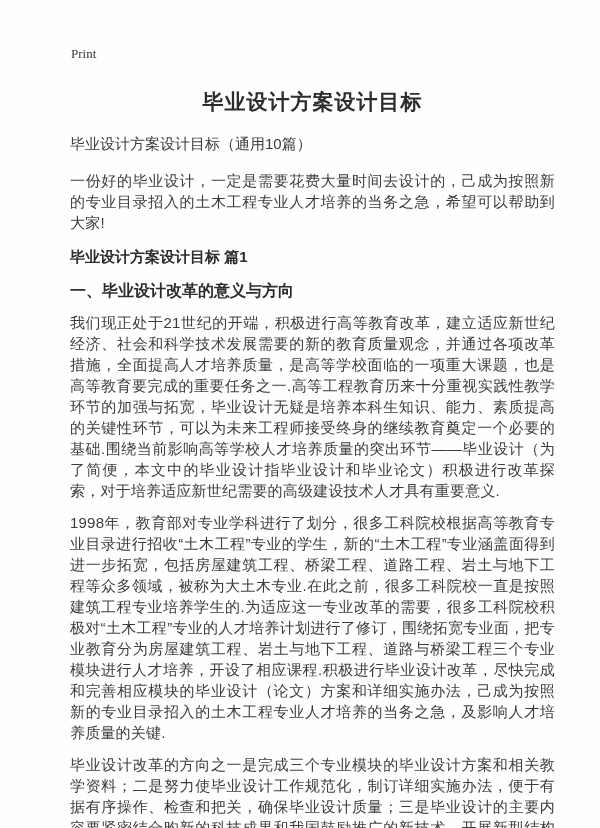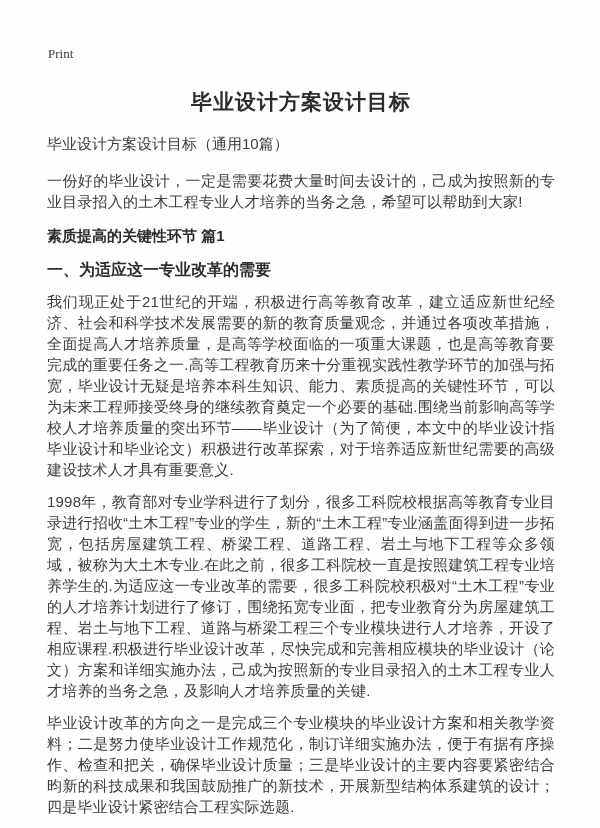--- a/index.html
+++ b/index.html
@@ -11,21 +11,21 @@
     width: 600px;
     height: 828px;
     overflow: hidden;
     font-family: "Liberation Sans", sans-serif;
     color: #3c3c3c;
   }
   .page {
     box-sizing: border-box;
     width: 600px;
     height: 828px;
-    padding: 44px 45px 0 47px;
+    padding: 44px 45px 0 70px;
     background: #fefefe;
   }
   .print-link {
     display: inline-block;
     font-family: "Liberation Serif", serif;
     font-size: 13px;
     color: #3a3a3a;
     text-decoration: none;
     margin: 0 0 2px 1px;
     cursor: pointer;
@@ -73,23 +73,23 @@
 <div class="page">
 
   <a class="print-link">Print</a>
 
   <h1 class="doc-title">毕业设计方案设计目标</h1>
 
   <p class="doc-subtitle">毕业设计方案设计目标（通用10篇）</p>
 
   <p class="body-para">一份好的毕业设计，一定是需要花费大量时间去设计的，己成为按照新的专业目录招入的土木工程专业人才培养的当务之急，希望可以帮助到大家!</p>
 
-  <h2 class="article-heading">素质提高的关键性环节 篇1</h2>
+  <h2 class="article-heading">毕业设计方案设计目标 篇1</h2>
 
-  <h3 class="section-heading">一、为适应这一专业改革的需要</h3>
+  <h3 class="section-heading">一、毕业设计改革的意义与方向</h3>
 
   <p class="body-para">我们现正处于21世纪的开端，积极进行高等教育改革，建立适应新世纪经济、社会和科学技术发展需要的新的教育质量观念，并通过各项改革措施，全面提高人才培养质量，是高等学校面临的一项重大课题，也是高等教育要完成的重要任务之一.高等工程教育历来十分重视实践性教学环节的加强与拓宽，毕业设计无疑是培养本科生知识、能力、素质提高的关键性环节，可以为未来工程师接受终身的继续教育奠定一个必要的基础.围绕当前影响高等学校人才培养质量的突出环节——毕业设计（为了简便，本文中的毕业设计指毕业设计和毕业论文）积极进行改革探索，对于培养适应新世纪需要的高级建设技术人才具有重要意义.</p>
 
   <p class="body-para">1998年，教育部对专业学科进行了划分，很多工科院校根据高等教育专业目录进行招收“土木工程”专业的学生，新的“土木工程”专业涵盖面得到进一步拓宽，包括房屋建筑工程、桥梁工程、道路工程、岩土与地下工程等众多领域，被称为大土木专业.在此之前，很多工科院校一直是按照建筑工程专业培养学生的.为适应这一专业改革的需要，很多工科院校积极对“土木工程”专业的人才培养计划进行了修订，围绕拓宽专业面，把专业教育分为房屋建筑工程、岩土与地下工程、道路与桥梁工程三个专业模块进行人才培养，开设了相应课程.积极进行毕业设计改革，尽快完成和完善相应模块的毕业设计（论文）方案和详细实施办法，己成为按照新的专业目录招入的土木工程专业人才培养的当务之急，及影响人才培养质量的关键.</p>
 
   <p class="body-para">毕业设计改革的方向之一是完成三个专业模块的毕业设计方案和相关教学资料；二是努力使毕业设计工作规范化，制订详细实施办法，便于有据有序操作、检查和把关，确保毕业设计质量；三是毕业设计的主要内容要紧密结合昀新的科技成果和我国鼓励推广的新技术，开展新型结构体系建筑的设计；四是毕业设计紧密结合工程实际选题.</p>
 
   <h3 class="section-heading">二、毕业设计的目的和主要类型</h3>
 
   

